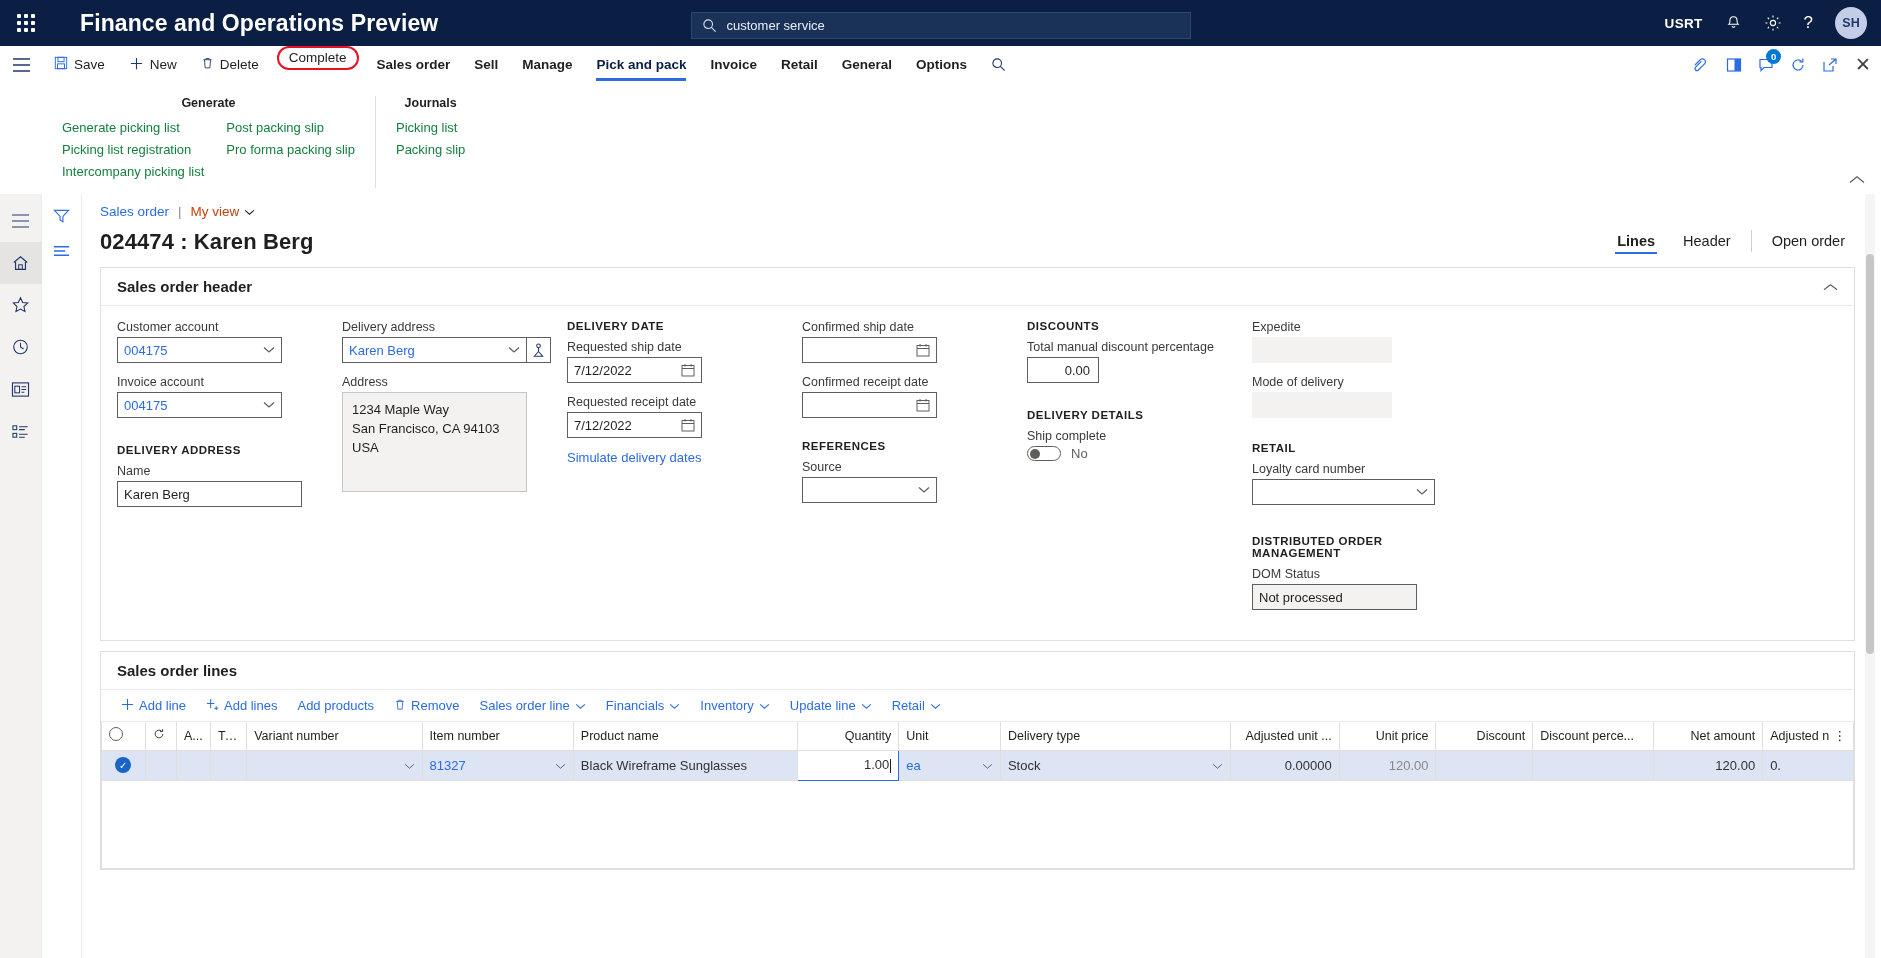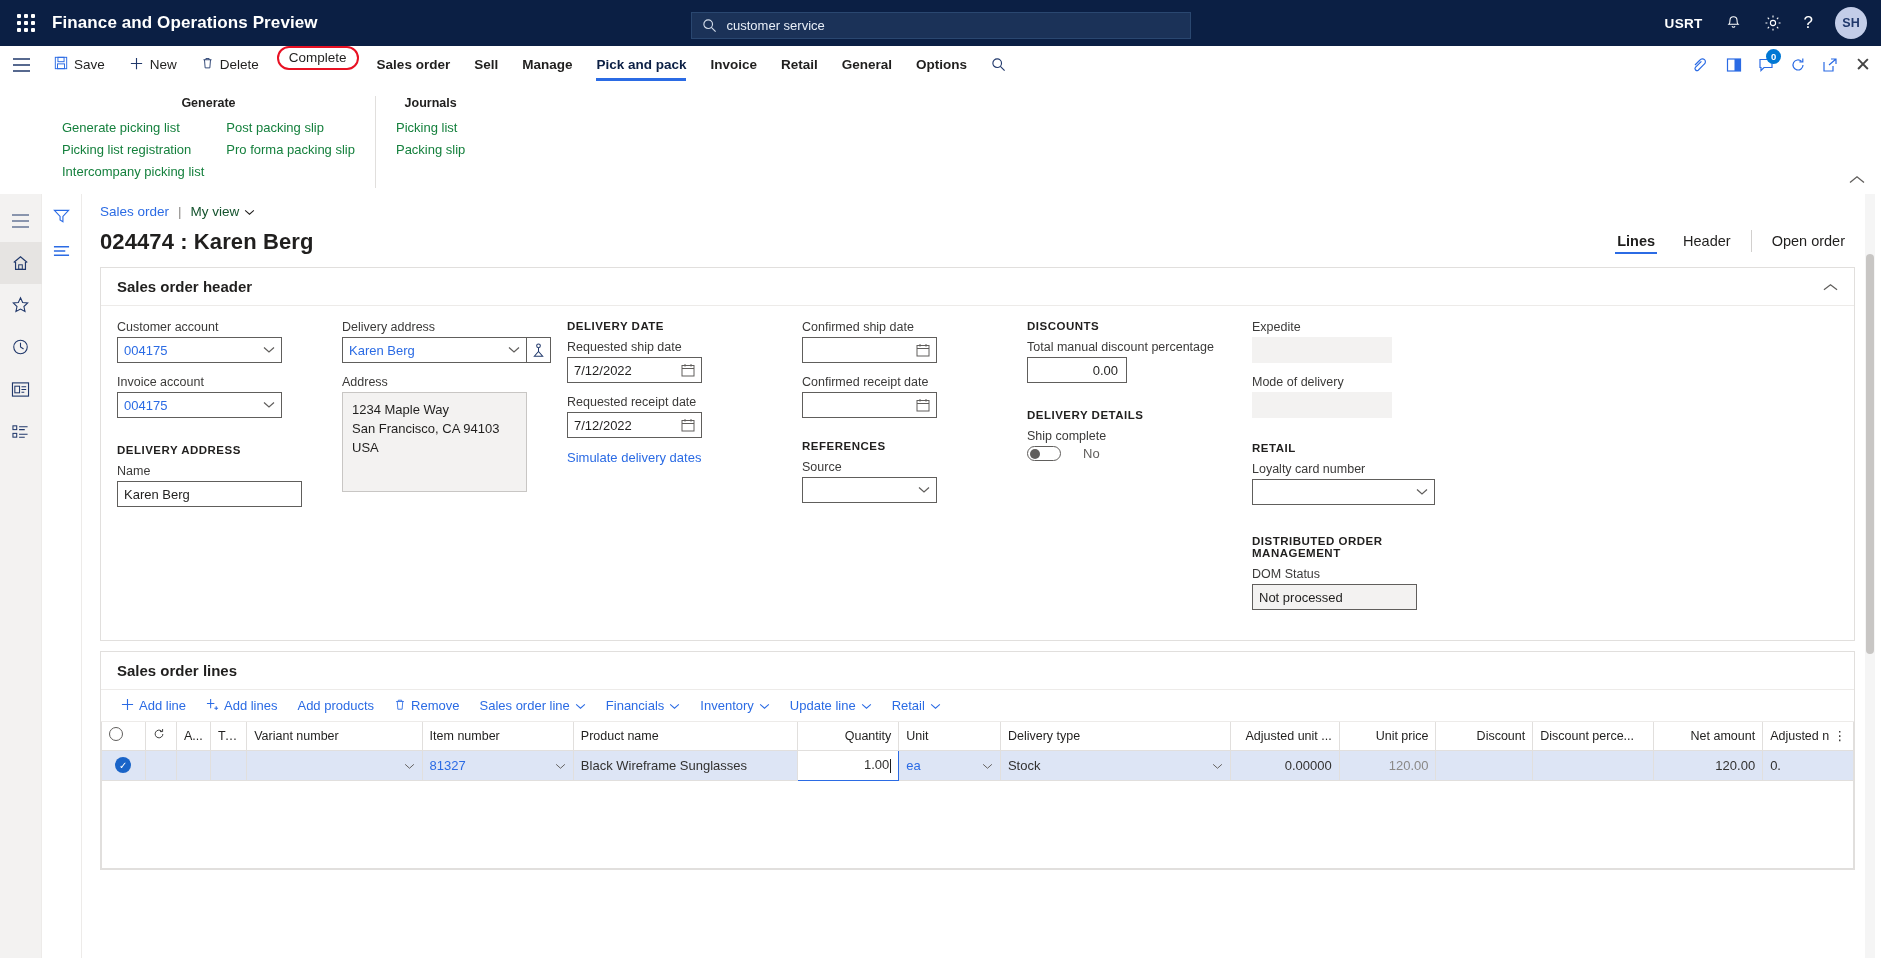--- a/index.html
+++ b/index.html
@@ -14,21 +14,21 @@
   }
 
   
   .topbar {
     height:46px; background:#0b1f44; display:flex; align-items:center;
     position:relative;
   }
   .waffle { width:52px; display:flex; align-items:center; justify-content:center; cursor:pointer; }
   .waffle-grid { display:grid; grid-template-columns:repeat(3,4px); grid-template-rows:repeat(3,4px); gap:3px; }
   .waffle-grid i { display:block; width:4px; height:4px; background:#fff; border-radius:1px; }
-  .app-title { color:#ffffff; font-size:17px; font-weight:600; letter-spacing:.1px; }
+  .app-title { color:#ffffff; font-size:23px; font-weight:600; letter-spacing:.1px;margin-left:28px; }
   .search-wrap { position:absolute; left:50%; transform:translateX(-50%); top:12px; }
   .search-box {
     width:500px; height:27px; background:#1b3258; border:1px solid #2a4770;
     display:flex; align-items:center; padding:0 10px; color:#e8eef7; font-size:13px;
   }
   .search-box .mag { margin-right:10px; opacity:.95; display:flex; }
   .topbar-right { position:absolute; right:14px; display:flex; align-items:center; gap:22px; }
   .topbar-right .usrt { color:#fff; font-size:13.5px; font-weight:600; letter-spacing:.3px; }
   .ico-btn { color:#fff; display:flex; align-items:center; justify-content:center; cursor:pointer; }
   .avatar {
@@ -82,21 +82,21 @@
   .content { flex:1; background:#ffffff; display:flex; flex-direction:column; overflow:hidden; position:relative; }
 
   .crumbbar { height:auto; display:flex; }
   .leftstrip { width:40px; flex:0 0 40px; border-right:1px solid #edebe9; display:flex; flex-direction:column; align-items:center; padding-top:14px; gap:18px; background:#fff;}
   .strip-ico { cursor:pointer; color:#2b6be4; }
 
   .pagearea { flex:1; padding:10px 0 0 18px; min-width:0; display:flex; flex-direction:column; overflow:hidden;}
   .crumb { font-size:13.5px; display:flex; align-items:center; gap:9px; }
   .crumb a { color:#2b6be4; text-decoration:none; cursor:pointer; }
   .crumb .bar { color:#8a8886; }
-  .crumb .view { color:#14532d; cursor:pointer; display:flex; align-items:center; gap:5px;}
+  .crumb .view { color:#c2410c; cursor:pointer; display:flex; align-items:center; gap:5px;}
 
   .titlerow { display:flex; align-items:flex-end; padding-right:22px; margin-top:10px; }
   .ptitle { font-size:22px; font-weight:600; color:#201f1e; letter-spacing:.1px;}
   .ptabs { margin-left:auto; display:flex; align-items:center; gap:0; padding-bottom:3px;}
   .ptab { font-size:14.5px; color:#201f1e; padding:0 14px; cursor:pointer; position:relative; }
   .ptab.sel { font-weight:700; }
   .ptab.sel:after { content:""; position:absolute; left:12px; right:12px; bottom:-5px; height:2.5px; background:#2b6be4;}
   .ptab-div { width:1px; height:22px; background:#d2d0ce; margin:0 6px;}
 
   .scrollarea { flex:1; overflow:hidden; margin-top:12px; position:relative; padding-right:4px;}
@@ -124,21 +124,21 @@
   .fin.disabled { background:#f3f2f1; border:none; height:26px; }
   .fin.num { justify-content:flex-end; padding-right:8px; }
   .fin .chev { color:#605e5c; display:flex; }
   .fin .cal { color:#605e5c; margin-left:auto; display:flex;} .w165{width:165px;}
   .addrbox {
     width:185px; height:100px; background:#f3f2f1; border:1px solid #c8c6c4; padding:7px 9px;
     font-size:13px; line-height:19px; color:#201f1e;
   }
   .pinbtn { width:24px; height:26px; border:1px solid #605e5c; border-left:none; display:flex; align-items:center; justify-content:center; color:#20386b; cursor:pointer;}
   .linklike { color:#2b6be4; font-size:13px; cursor:pointer; }
-  .toggle-row { display:flex; align-items:center; gap:22px; }
+  .toggle-row { display:flex; align-items:center; gap:10px; }
   .toggle { width:34px; height:15px; border-radius:8px; background:#fff; border:1px solid #605e5c; position:relative; cursor:pointer;}
   .toggle i { position:absolute; left:2px; top:1.5px; width:10px; height:10px; border-radius:50%; background:#605e5c; display:block;}
   .toggle-lbl { font-size:13px; color:#605e5c;}
 
   
   .linestab { margin-top:10px; }
   .lt-toolbar { height:32px; display:flex; align-items:center; gap:0; padding:0 10px; border-bottom:1px solid #edebe9;}
   .ltb { display:flex; align-items:center; gap:5px; padding:0 10px; font-size:13px; color:#2b6be4; cursor:pointer; white-space:nowrap;}
   table.grid { border-collapse:collapse; width:100%; table-layout:fixed; }
   table.grid th {
@@ -579,21 +579,21 @@
                           </svg>
                         </span>
                     </div>
                   </div>
                 </div>
 
                 <div class="gcol c5">
                   <div class="sect">DISCOUNTS</div>
                   <div class="fld">
                     <span class="flbl">Total manual discount percentage</span>
-                    <div class="fin num" style="width:100px;justify-content:flex-end;">
+                    <div class="fin num" style="width:72px;justify-content:flex-end;">
                       <span>0.00</span>
                     </div>
                   </div>
                   <div class="sect" style="margin-top:14px;">DELIVERY DETAILS</div>
                   <div class="fld">
                     <span class="flbl">Ship complete</span>
                     <div class="toggle-row">
                       <span class="toggle">
                           <i></i>
                         </span>

